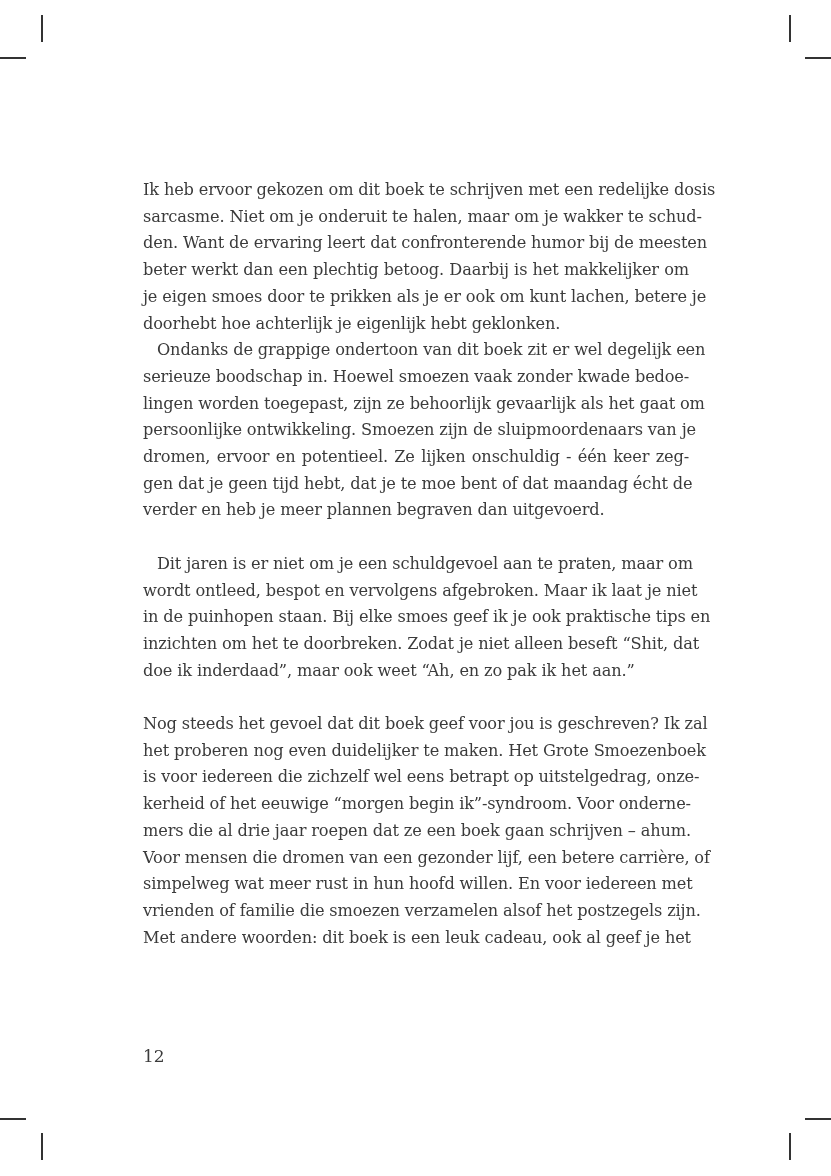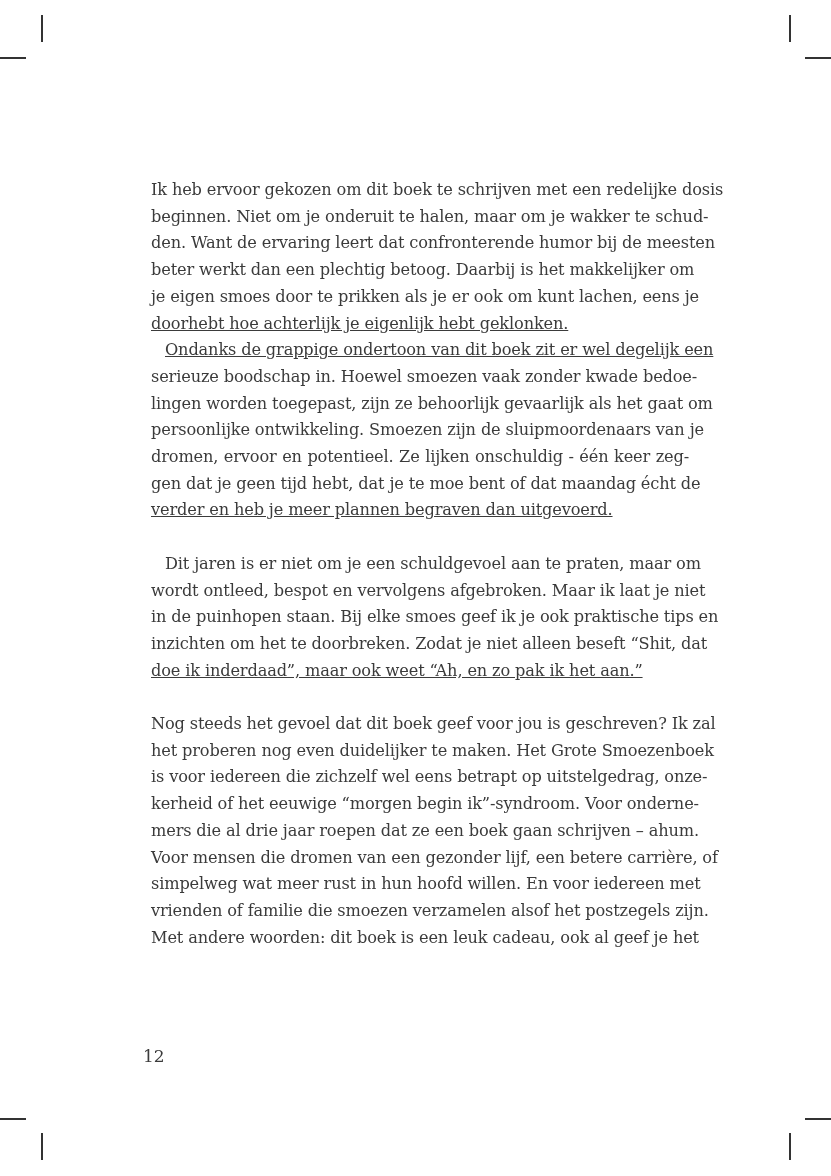--- a/index.html
+++ b/index.html
@@ -8,22 +8,22 @@
   .v { width:2px; height:27px; }
   .h { height:2px; width:26px; }
   .text-block {
     position:absolute; left:143px; top:177px; width:546px;
     font-family:"DejaVu Serif", "Liberation Serif", serif;
     font-size:16.2px; line-height:26.7px; color:#3b3b3b;
     letter-spacing:-0.15px;
   }
   .para { margin:0; text-align:justify; }
   .gap { height:26.7px; }
-  .line { display:block; text-align:justify; text-align-last:justify; white-space:nowrap;margin-left:8px; }
-  .line.last { text-align-last:left;text-decoration:underline; }
+  .line { display:block; text-align:justify; text-align-last:justify; white-space:nowrap; }
+  .line.last { text-align-last:left; }
   .page-number {
     position:absolute; left:143px; top:1046px;
     font-family:"DejaVu Serif", "Liberation Serif", serif;
     font-size:17px; color:#3b3b3b;text-align:right;
   }
 </style>
 </head>
 <body>
 
 <div class="crop v" style="left:41px; top:15px;"></div>
@@ -32,29 +32,29 @@
 <div class="crop h" style="left:805px; top:57px;"></div>
 <div class="crop h" style="left:0; top:1118px;"></div>
 <div class="crop v" style="left:41px; top:1133px;"></div>
 <div class="crop h" style="left:805px; top:1118px;"></div>
 <div class="crop v" style="left:789px; top:1133px;"></div>
 
 <div class="text-block">
 
   <p class="para">
     <span class="line">Ik heb ervoor gekozen om dit boek te schrijven met een redelijke dosis</span>
-    <span class="line">beginnen. Niet om je onderuit te halen, maar om je wakker te schud-</span>
+    <span class="line">sarcasme. Niet om je onderuit te halen, maar om je wakker te schud-</span>
     <span class="line">den. Want de ervaring leert dat confronterende humor bij de meesten</span>
     <span class="line">beter werkt dan een plechtig betoog. Daarbij is het makkelijker om</span>
-    <span class="line">je eigen smoes door te prikken als je er ook om kunt lachen, eens je</span>
+    <span class="line">je eigen smoes door te prikken als je er ook om kunt lachen, betere je</span>
     <span class="line last">doorhebt hoe achterlijk je eigenlijk hebt geklonken.</span>
   </p>
 
   <p class="para">
-    <span class="line" style="padding-left:14px;text-decoration:underline;">Ondanks de grappige ondertoon van dit boek zit er wel degelijk een</span>
+    <span class="line" style="padding-left:14px;">Ondanks de grappige ondertoon van dit boek zit er wel degelijk een</span>
     <span class="line">serieuze boodschap in. Hoewel smoezen vaak zonder kwade bedoe-</span>
     <span class="line">lingen worden toegepast, zijn ze behoorlijk gevaarlijk als het gaat om</span>
     <span class="line">persoonlijke ontwikkeling. Smoezen zijn de sluipmoordenaars van je</span>
     <span class="line">dromen, ervoor en potentieel. Ze lijken onschuldig - één keer zeg-</span>
     <span class="line">gen dat je geen tijd hebt, dat je te moe bent of dat maandag écht de</span>
     <span class="line last">verder en heb je meer plannen begraven dan uitgevoerd.</span>
   </p>
   <div class="gap"></div>
 
   <p class="para">

